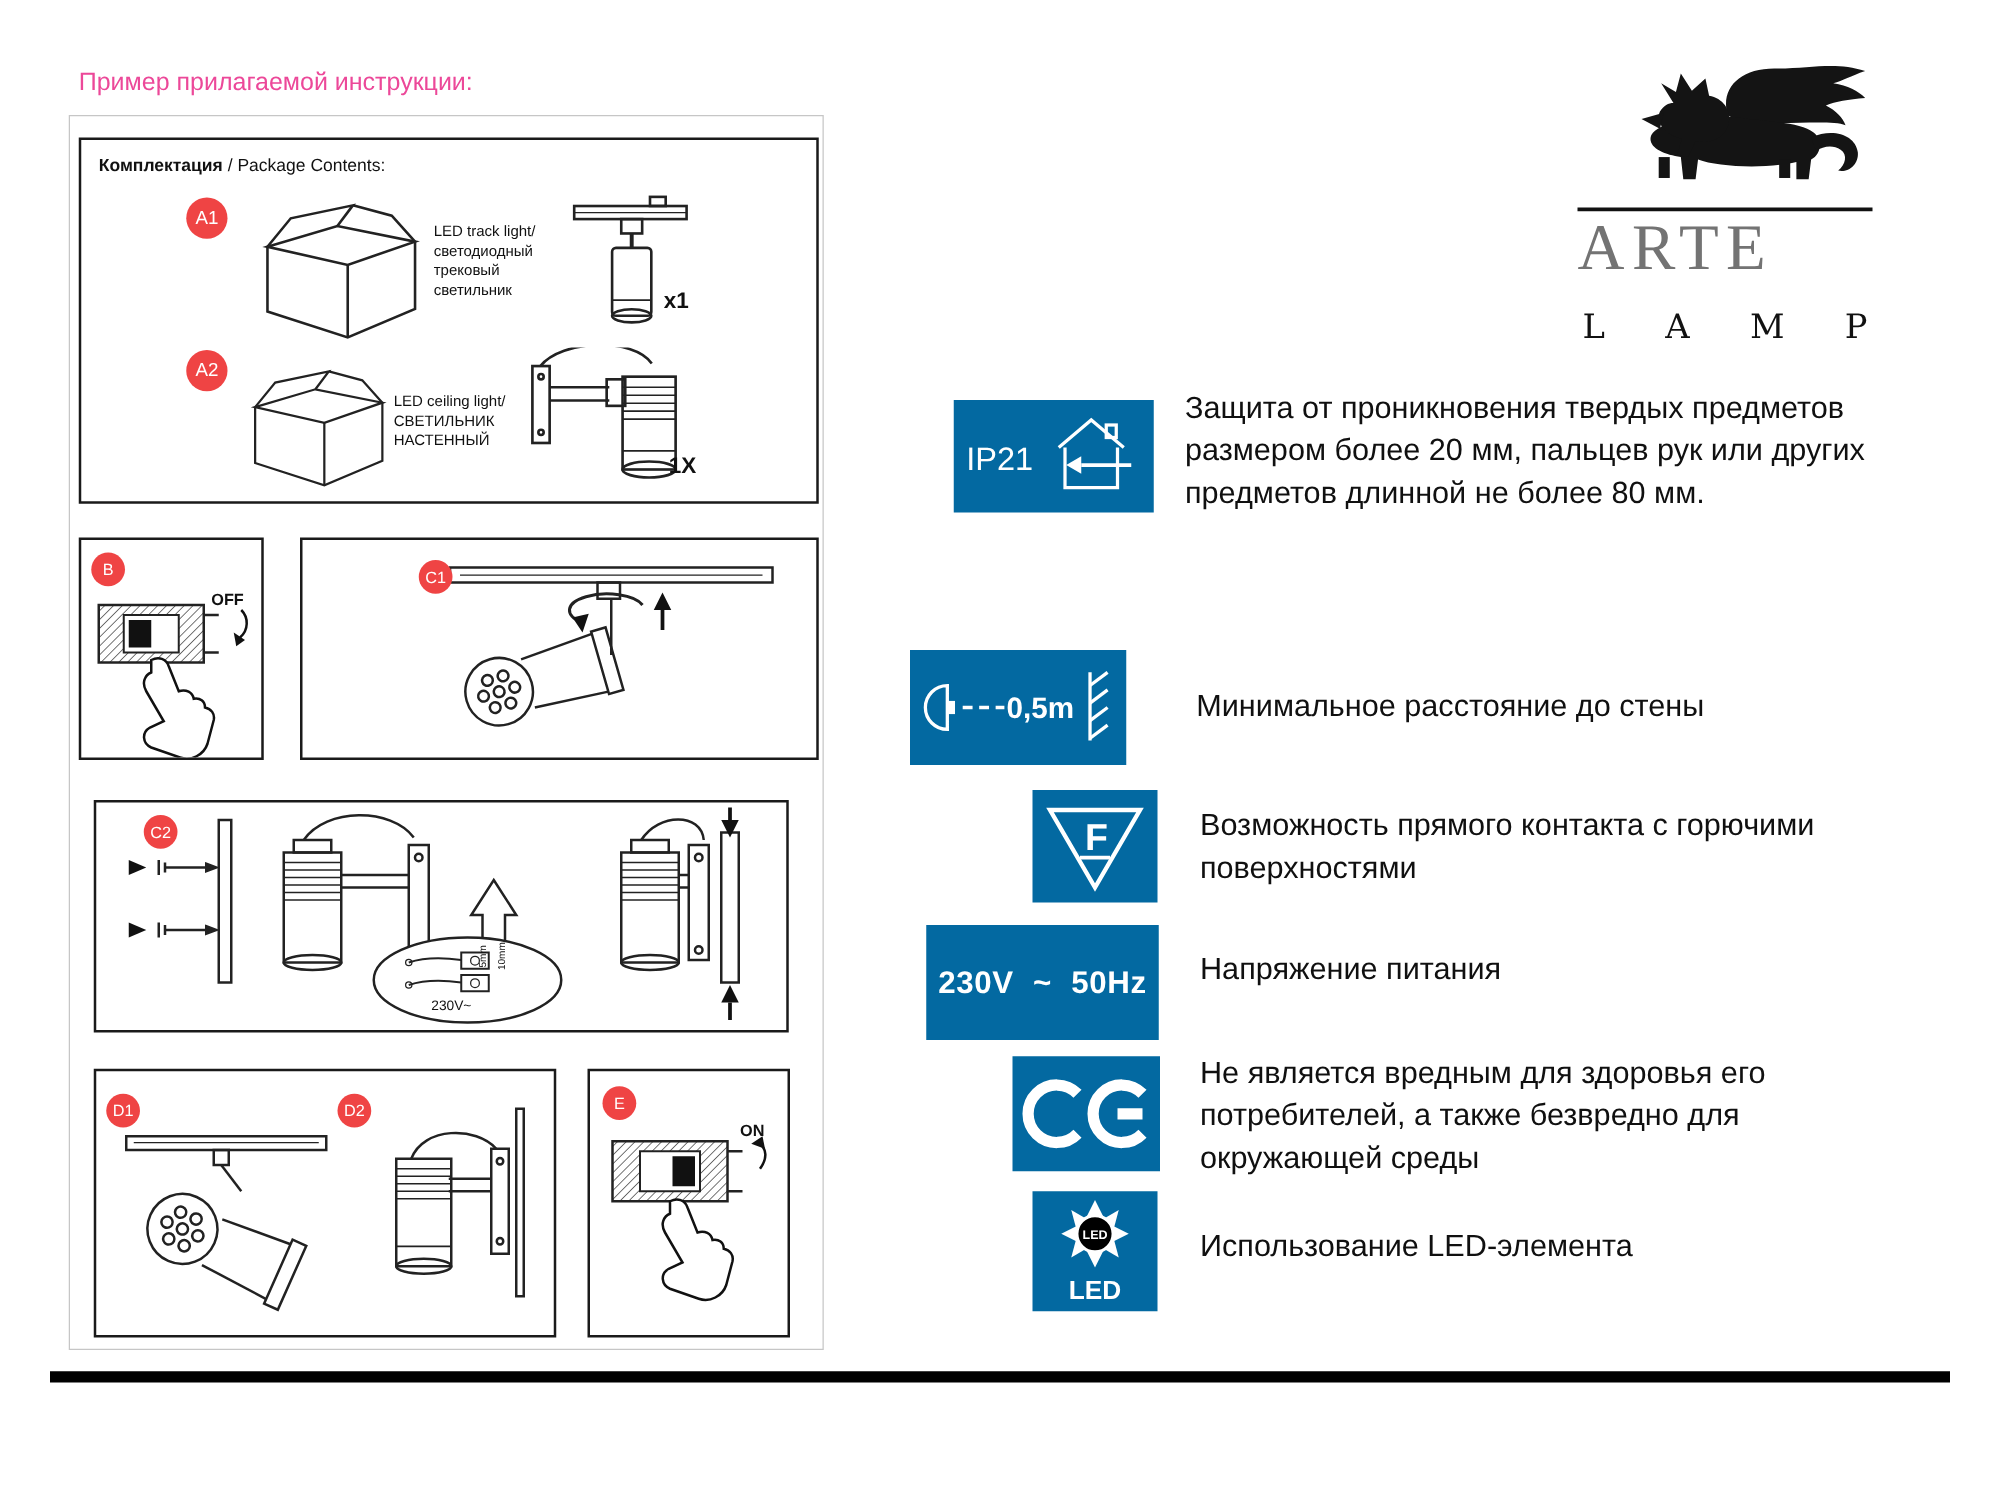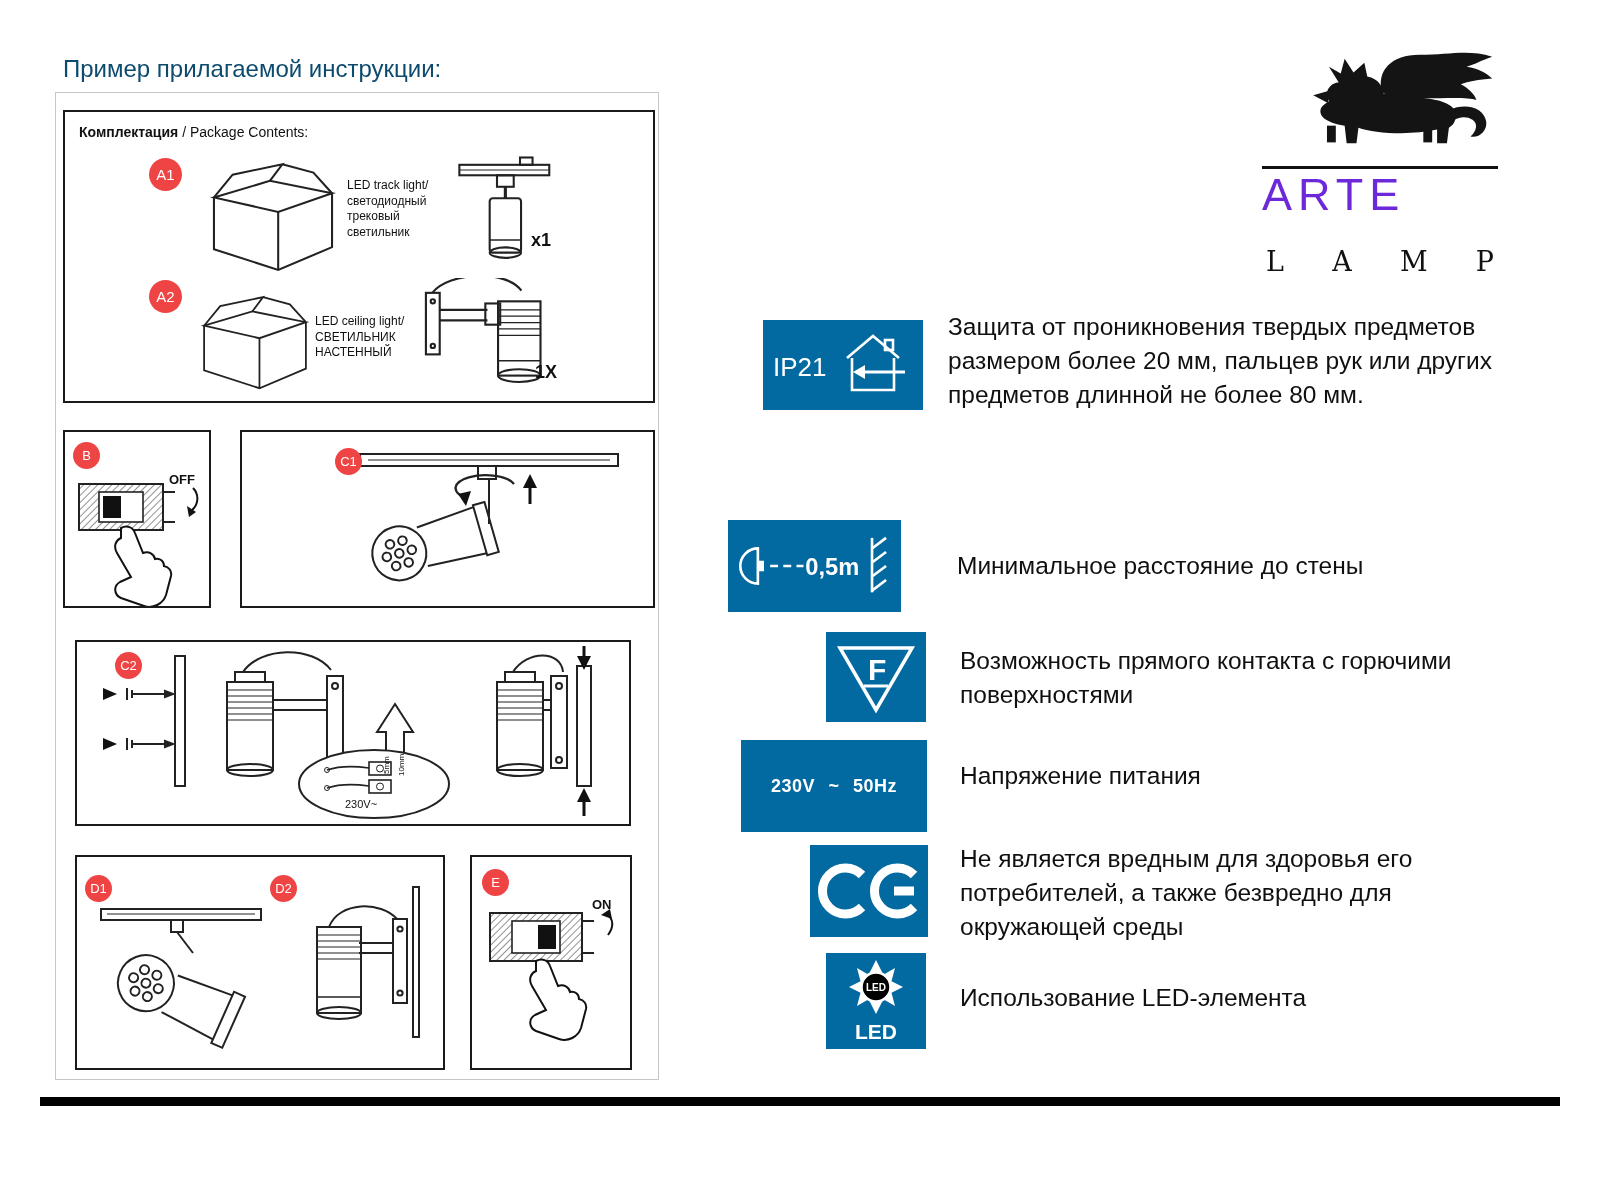--- a/index.html
+++ b/index.html
@@ -1,35 +1,35 @@
 <!DOCTYPE html>
 <html><head>
 <meta charset="utf-8">
 <style>
   *{margin:0;padding:0;box-sizing:border-box}
   html,body{background:#fff}
   body{font-family:"Liberation Sans",sans-serif;color:#111}
   .page{position:relative;width:1600px;height:1200px;background:#fff;overflow:hidden}
   .abs{position:absolute}
-  .page-title{position:absolute;font-size:24px;color:#0c4a6e}
+  .page-title{position:absolute;font-size:20px;color:#ec4899}
   .sheet-frame{position:absolute;border:1px solid #c6c6c6}
   .panel{position:absolute;border:2px solid #1a1a1a;background:#fff}
   .badge{position:absolute;background:#ef4444;color:#fff;border-radius:50%;display:flex;align-items:center;justify-content:center;font-weight:normal;z-index:3}
   .badge.lg{width:33px;height:33px;font-size:15px}
   .badge.sm{width:27px;height:27px;font-size:13px}
   .pkg-header{position:absolute;font-size:14px;color:#111}
   .pkg-label{position:absolute;font-size:12px;line-height:1.3;white-space:pre-line;color:#111}
   .qty{position:absolute;font-size:18px;font-weight:bold;color:#111}
   .icon-box{position:absolute;background:#0369a1;display:flex;align-items:center;justify-content:center}
   .spec-text{position:absolute;font-size:24.5px;line-height:34px;color:#101010}
   .spec-text p{margin:0}
   .spec-text p + p{margin-top:6px}
-  .volt-label{color:#fff;font-size:18px;font-weight:bold;word-spacing:8px;letter-spacing:.5px}
+  .volt-label{color:#fff;font-size:25px;font-weight:bold;word-spacing:8px;letter-spacing:.5px}
   .logo-line{position:absolute;background:#111}
-  .logo-arte{position:absolute;font-family:Liberation Sans, sans-serif;font-size:45px;letter-spacing:6px;color:#6d28d9}
+  .logo-arte{position:absolute;font-family:Liberation Serif, serif;font-size:52px;letter-spacing:6px;color:#737373}
   .logo-lamp{position:absolute;font-family:"DejaVu Serif",serif;font-size:27px;color:#111;text-align:justify;text-align-last:justify}
   .footer-rule{position:absolute;background:#000}
   svg text{font-family:"Liberation Sans",sans-serif}
 </style>
 </head>
 <body>
 
 <div class="page">
 
   <div class="page-title" style="left:63px;top:55px">Пример прилагаемой инструкции:</div>

